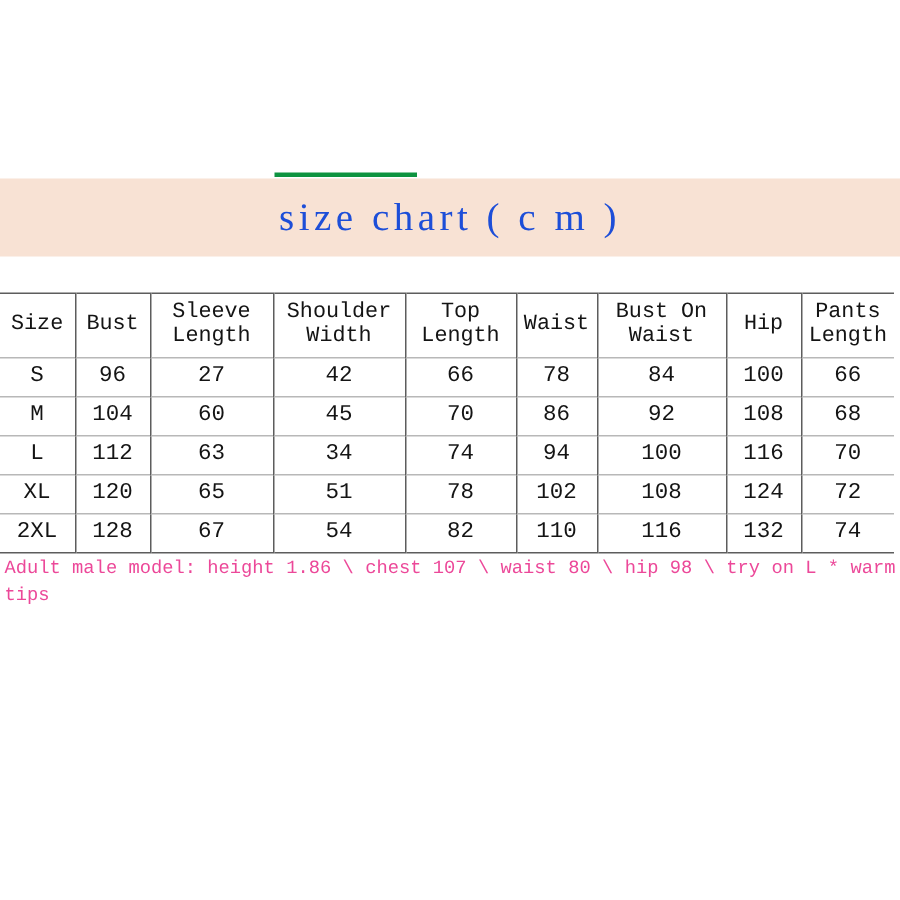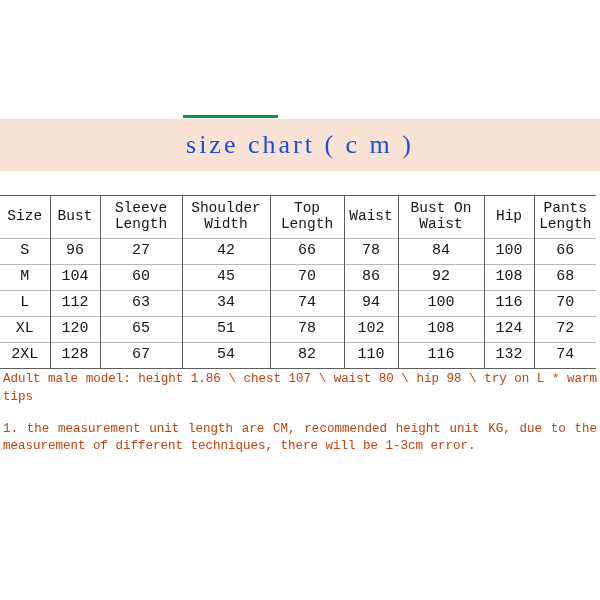--- a/index.html
+++ b/index.html
@@ -111,21 +111,21 @@
   
   #footer-notes {
     position: absolute;
     left: 0;
     top: 371px;
     width: 600px;
   }
   .note-block {
     font-family: "Liberation Mono", "DejaVu Sans Mono", monospace;
     font-size: 12.5px;
-    color: #c2410c;
+    color: #ec4899;
     line-height: 1.42;
     padding: 0 3px;
     text-align: justify;
     text-justify: inter-word;
   }
   #model-note {
     margin-bottom: 14px;
   }
   #note-1 {
     margin-bottom: 2px;
@@ -252,16 +252,15 @@
         <td>110</td>
         <td>116</td>
         <td>132</td>
         <td>74</td>
       </tr>
     </tbody>
 </table>
 
 <div id="footer-notes">
   <div class="note-block" id="model-note">Adult male model: height 1.86 \ chest 107 \ waist 80 \ hip 98 \ try on L * warm tips</div>
-  <div class="note-block" id="note-1">1. the measurement unit length are CM, recommended height unit KG, due to the measurement of different techniques, there will be 1-3cm error.</div>
 </div>
 
 <div id="bottom-gap"></div>
 
 </body></html>

